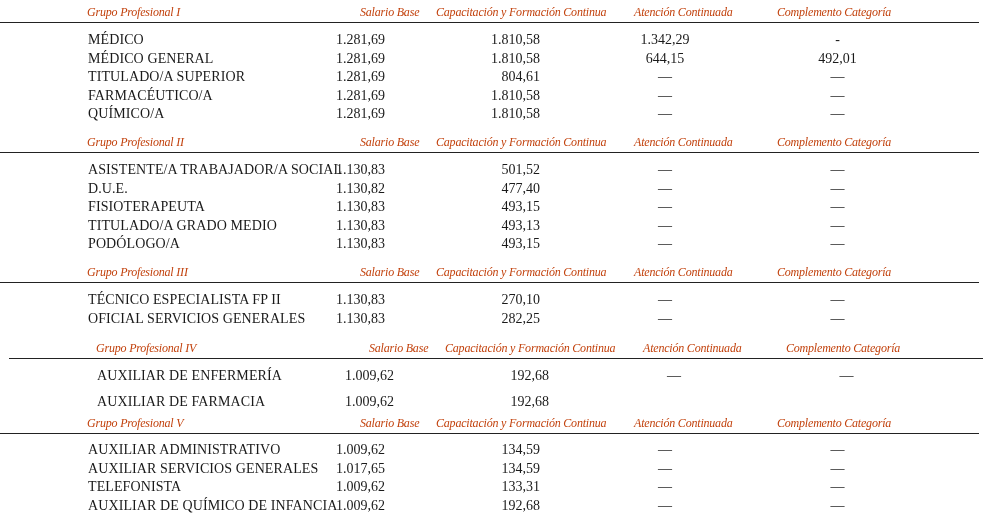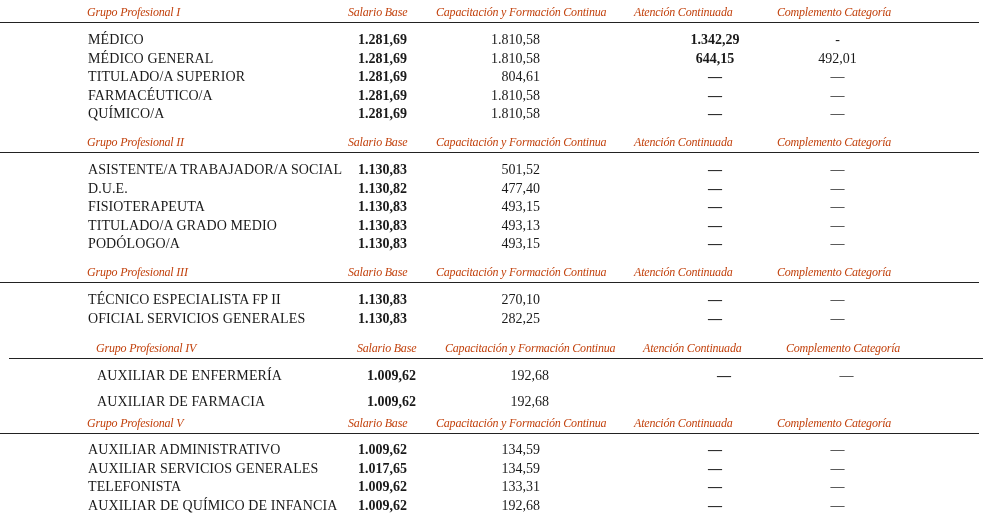--- a/index.html
+++ b/index.html
@@ -34,43 +34,43 @@
     .hdr span {
       position: absolute;
       top: 5px;
       font-style: italic;
       font-size: 12px;
       color: #c2410c;
       white-space: nowrap;
       letter-spacing: -0.2px;
     }
     .h-grupo { left: 87px; }
-    .h-sal { left: 348px; }
+    .h-sal { left: 360px; }
     .h-cap { left: 436px; }
     .h-ate { left: 634px; }
     .h-comp { left: 777px; }
 
     .rows {
       position: relative;
     }
     .row {
       position: relative;
       height: 18.5px;
     }
     .row span {
       position: absolute;
       top: 2px;
       font-size: 14px;
       white-space: nowrap;
       color: #1a1a1a;
     }
     .c-name { left: 88px; letter-spacing: 0.1px; }
-    .c-sal { left: 358px; font-weight: bold; }
+    .c-sal { left: 336px; }
     .c-cap { right: calc(983px - 540px); text-align: right; }
-    .c-ate { left: 675px; width: 80px; text-align: center; font-weight: bold; }
+    .c-ate { left: 625px; width: 80px; text-align: center; }
     .c-comp { left: 790px; width: 95px; text-align: center; }
   </style>
 </head>
 <body>
 
 <div class="page">
 
   <div class="section" style="top:0px;">
     <div class="hdr">
       <span class="h-grupo">Grupo Profesional I</span>

